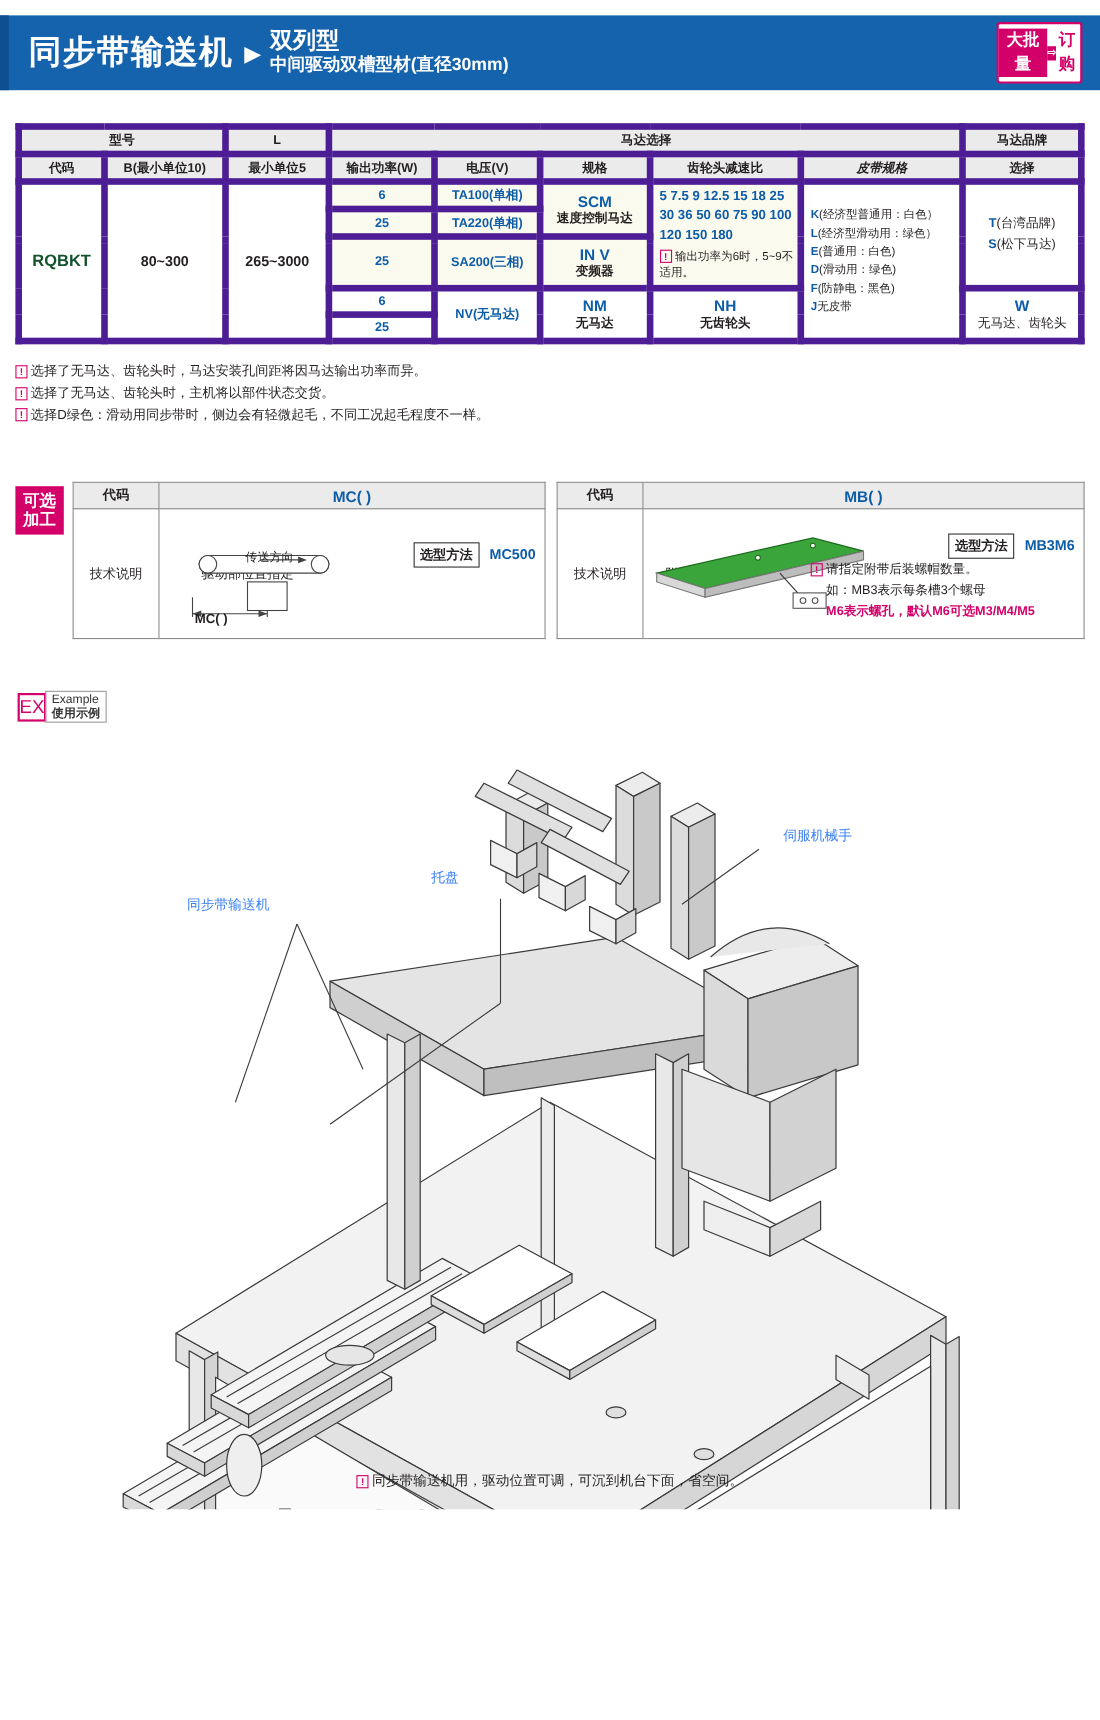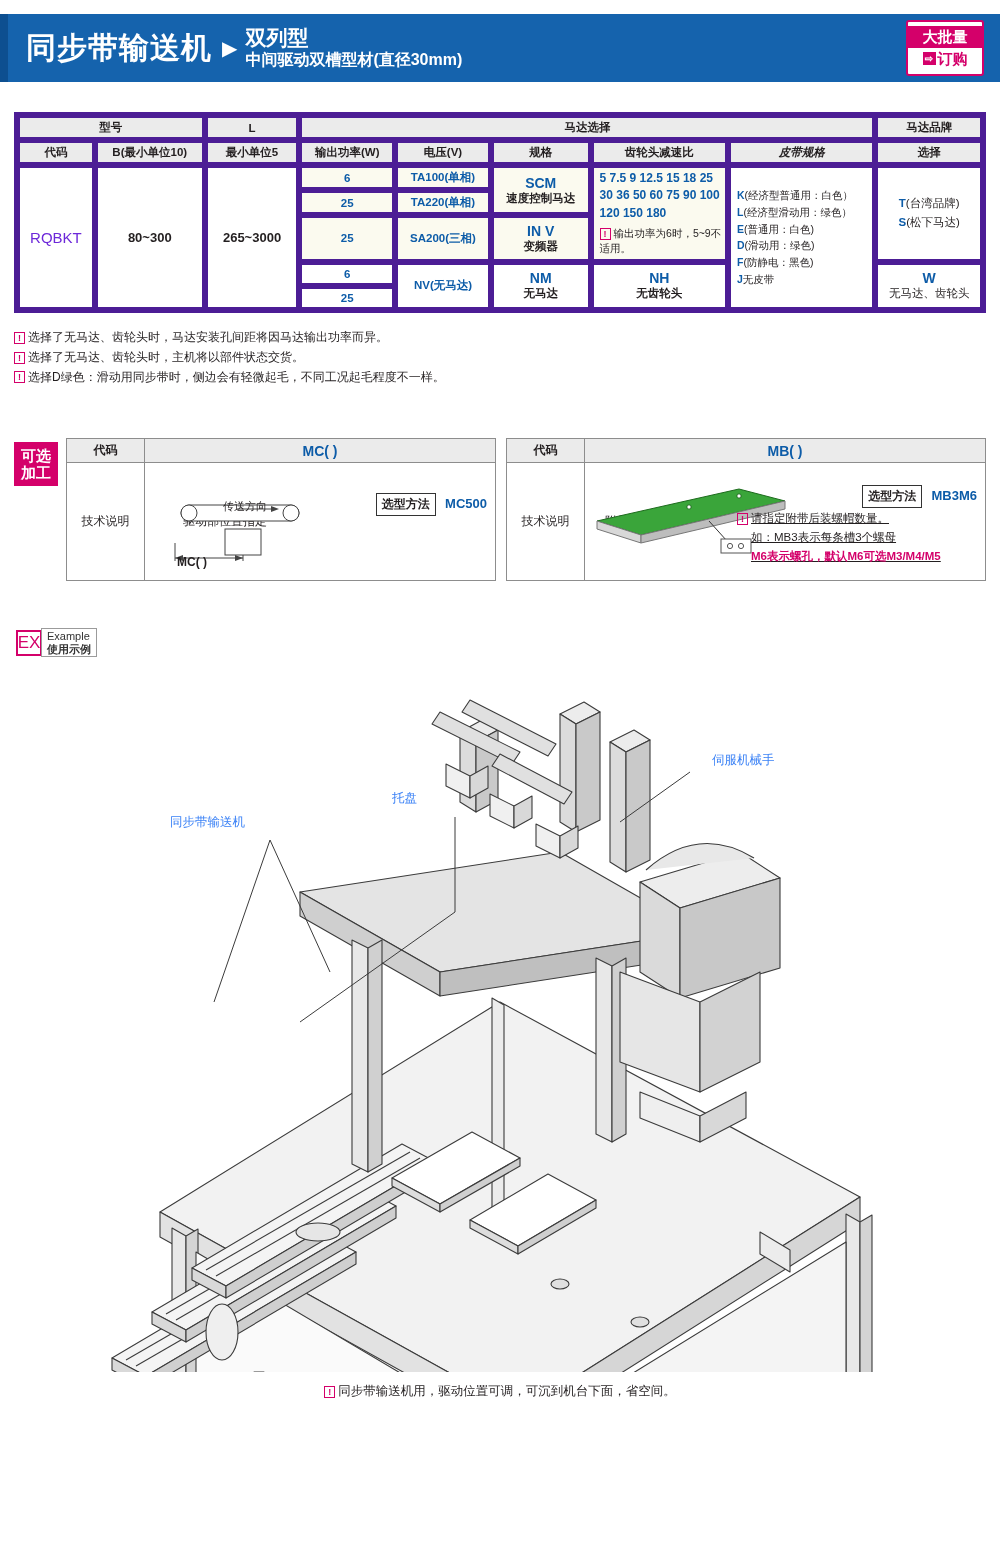--- a/index.html
+++ b/index.html
@@ -24,36 +24,36 @@
     color:#ffffff; font-size:30px; font-weight:bold; letter-spacing:1px;
     margin-left:26px; line-height:1;
   }
   .hdr-arrow { color:#ffffff; font-size:20px; margin:0 8px 0 10px; }
   .hdr-sub-wrap { display:flex; flex-direction:column; justify-content:center; }
   .hdr-sub1 { color:#ffffff; font-size:21px; font-weight:bold; line-height:1.15; }
   .hdr-sub2 { color:#ffffff; font-size:16px; font-weight:bold; line-height:1.3; }
   .badge {
     position:absolute; right:16px; top:6px; width:78px; height:56px;
     background:#ffffff; border:2px solid #d4006a; border-radius:3px;
-    display:flex; flex-direction:column; align-items:center; justify-content:center;
+    display:flex; align-items:center; justify-content:center;
   }
   .badge-top { background:#d4006a; color:#ffffff; font-size:15px; font-weight:bold;
                width:100%; text-align:center; line-height:1.45; }
   .badge-bot { color:#d4006a; font-size:15px; font-weight:bold; line-height:1.5;
                display:flex; align-items:center; gap:2px;}
   .badge-sq { display:inline-block; width:13px; height:13px; background:#d4006a;
               color:#fff; font-size:10px; line-height:13px; text-align:center;}
   
   .spec {
     position:absolute; left:14px; top:112px; width:972px;
     border-collapse:collapse; font-size:11.5px;
   }
   .spec td, .spec th { border:6px solid #4c1d95; text-align:center; vertical-align:middle; padding:2px 3px;}
   .spec .hd { background:#ebebeb; font-weight:bold; height:22px;}
-  .spec .code-cell { color:#6d28d9; font-weight:normal; font-size:15px; }
+  .spec .code-cell { color:#14532d; font-weight:bold; font-size:15px; }
   .spec .blue { color:#0d5ca8; font-weight:bold; }
   .spec .val { font-weight:bold; font-size:13px;}
   .spec .cream { background:#fbfaef; }
   .cell-left { text-align:left !important; padding-left:6px !important; line-height:1.45;}
   .mini { font-size:10.5px; }
   .pw { color:#d4006a; font-weight:bold; }
   .pmark {
     display:inline-block; width:11px; height:12px; border:1px solid #d4006a;
     color:#d4006a; font-size:9px; line-height:11px; text-align:center; font-weight:bold;
     vertical-align:middle; margin-right:3px;
@@ -78,21 +78,21 @@
   .exbox { position:absolute; left:16px; top:628px; display:flex; align-items:center; }
   .ex-sq { width:26px; height:26px; border:2px solid #d4006a; color:#d4006a; font-weight:normal;
            font-size:17px; display:flex; align-items:center; justify-content:center; }
   .ex-txt { border:1px solid #9b9b9b; padding:1px 5px; margin-left:-1px; line-height:1.15;}
   .ex-t1 { font-size:11px; color:#333; }
   .ex-t2 { font-size:11px; color:#333; font-weight:bold;}
   
   .illu { position:absolute; left:0; top:672px; width:1000px; height:700px; }
   .callout { position:absolute; font-size:12.5px; color:#3b82f6; white-space:nowrap;}
   .bottom-note {
-    position:absolute; left:0; top:1338px; width:1000px; text-align:center; font-size:12.5px;margin-top:45px;
+    position:absolute; left:0; top:1338px; width:1000px; text-align:center; font-size:12.5px;
   }
 </style>
 </head>
 <body>
 
 <div class="header">
   <div class="header-accent"></div>
   <div class="hdr-title">同步带输送机</div>
   <div class="hdr-arrow">▶</div>
   <div class="hdr-sub-wrap">
@@ -267,21 +267,21 @@
           <circle cx="100" cy="20" r="2.2" fill="#fff" stroke="#1d6b1d"></circle>
           <line x1="120" y1="34" x2="138" y2="54" stroke="#333"></line>
           <rect x="132" y="52" width="30" height="14" fill="#fff" stroke="#555"></rect>
           <circle cx="141" cy="59" r="2.6" fill="#fff" stroke="#555"></circle>
           <circle cx="152" cy="59" r="2.6" fill="#fff" stroke="#555"></circle>
         </svg>
         <div style="position:absolute; right:8px; top:22px;">
           <span class="select-box">选型方法</span>
           <span class="mc-blue" style="margin-left:6px; font-size:13px;">MB3M6</span>
         </div>
-        <div style="position:absolute; right:4px; top:46px; width:244px; font-size:11.5px; line-height:1.65;text-decoration:underline;">
+        <div style="position:absolute; right:4px; top:46px; width:244px; font-size:11.5px; line-height:1.65;">
           <div><span class="pmark">!</span><span>请指定附带后装螺帽数量。</span></div>
           <div style="padding-left:14px;">如：MB3表示每条槽3个螺母</div>
           <div class="pw" style="padding-left:14px;">M6表示螺孔，默认M6可选M3/M4/M5</div>
         </div>
       </td>
     </tr>
   </tbody>
     </table>
 </div>
 

